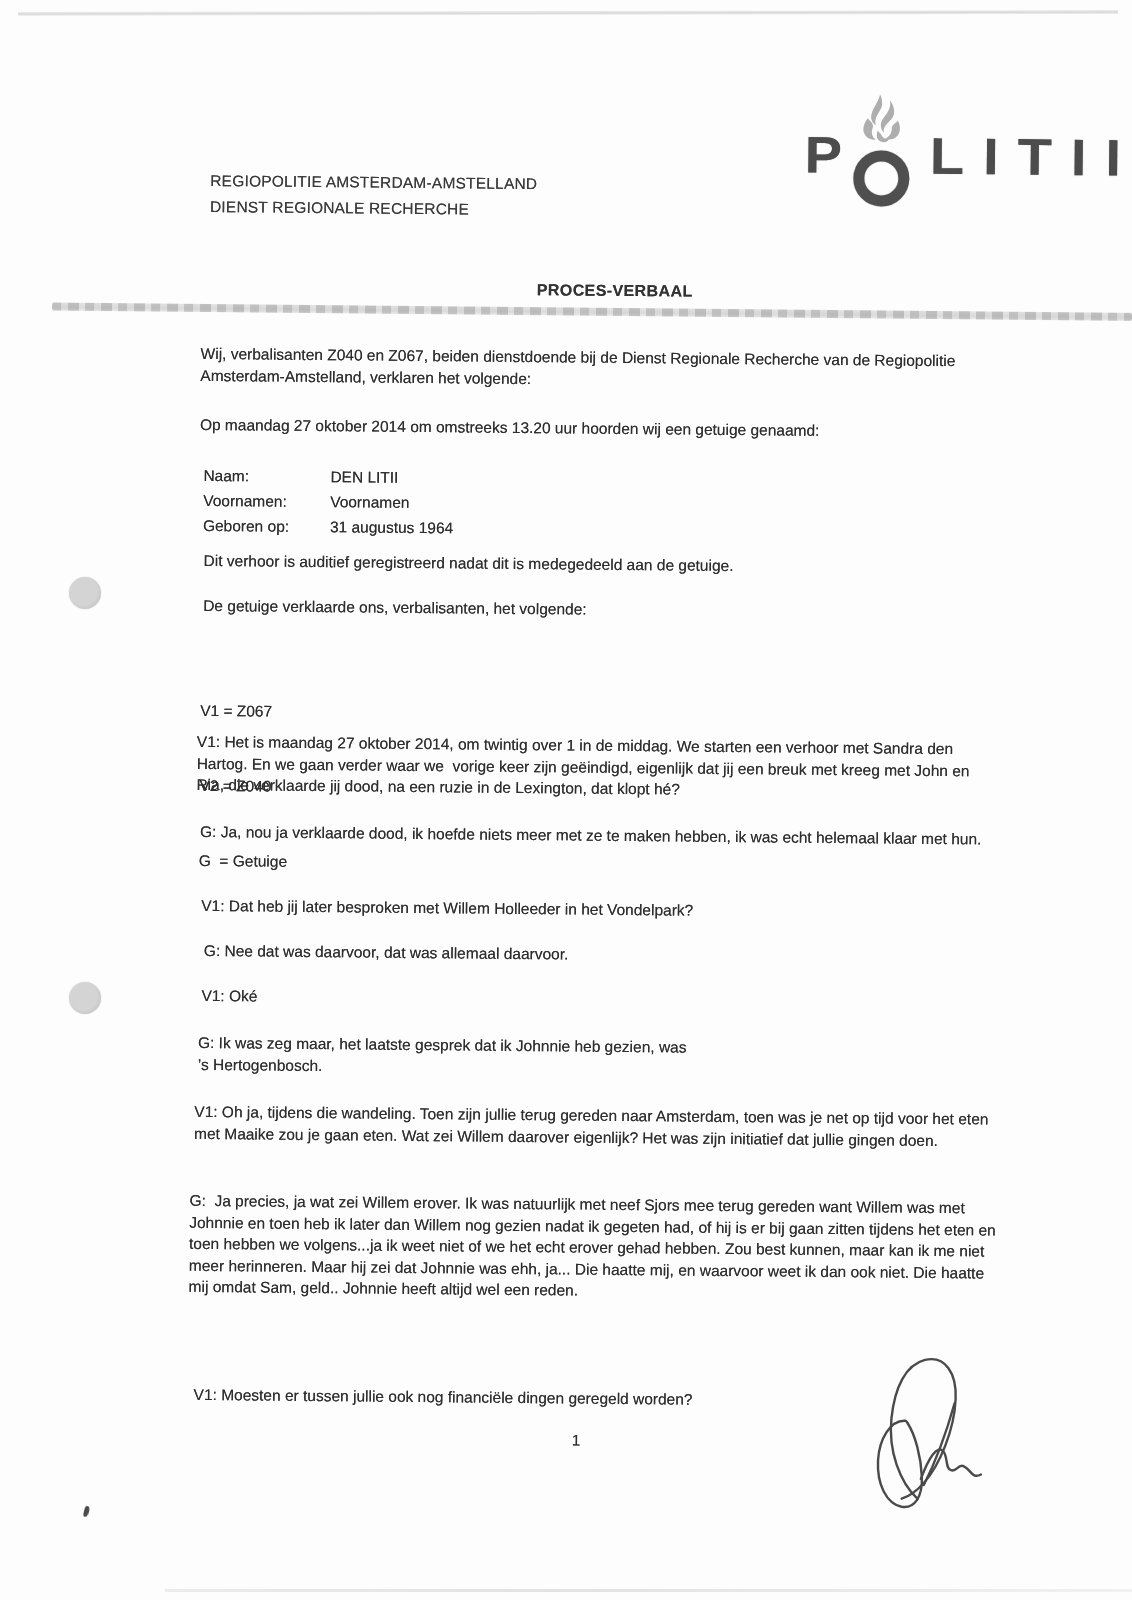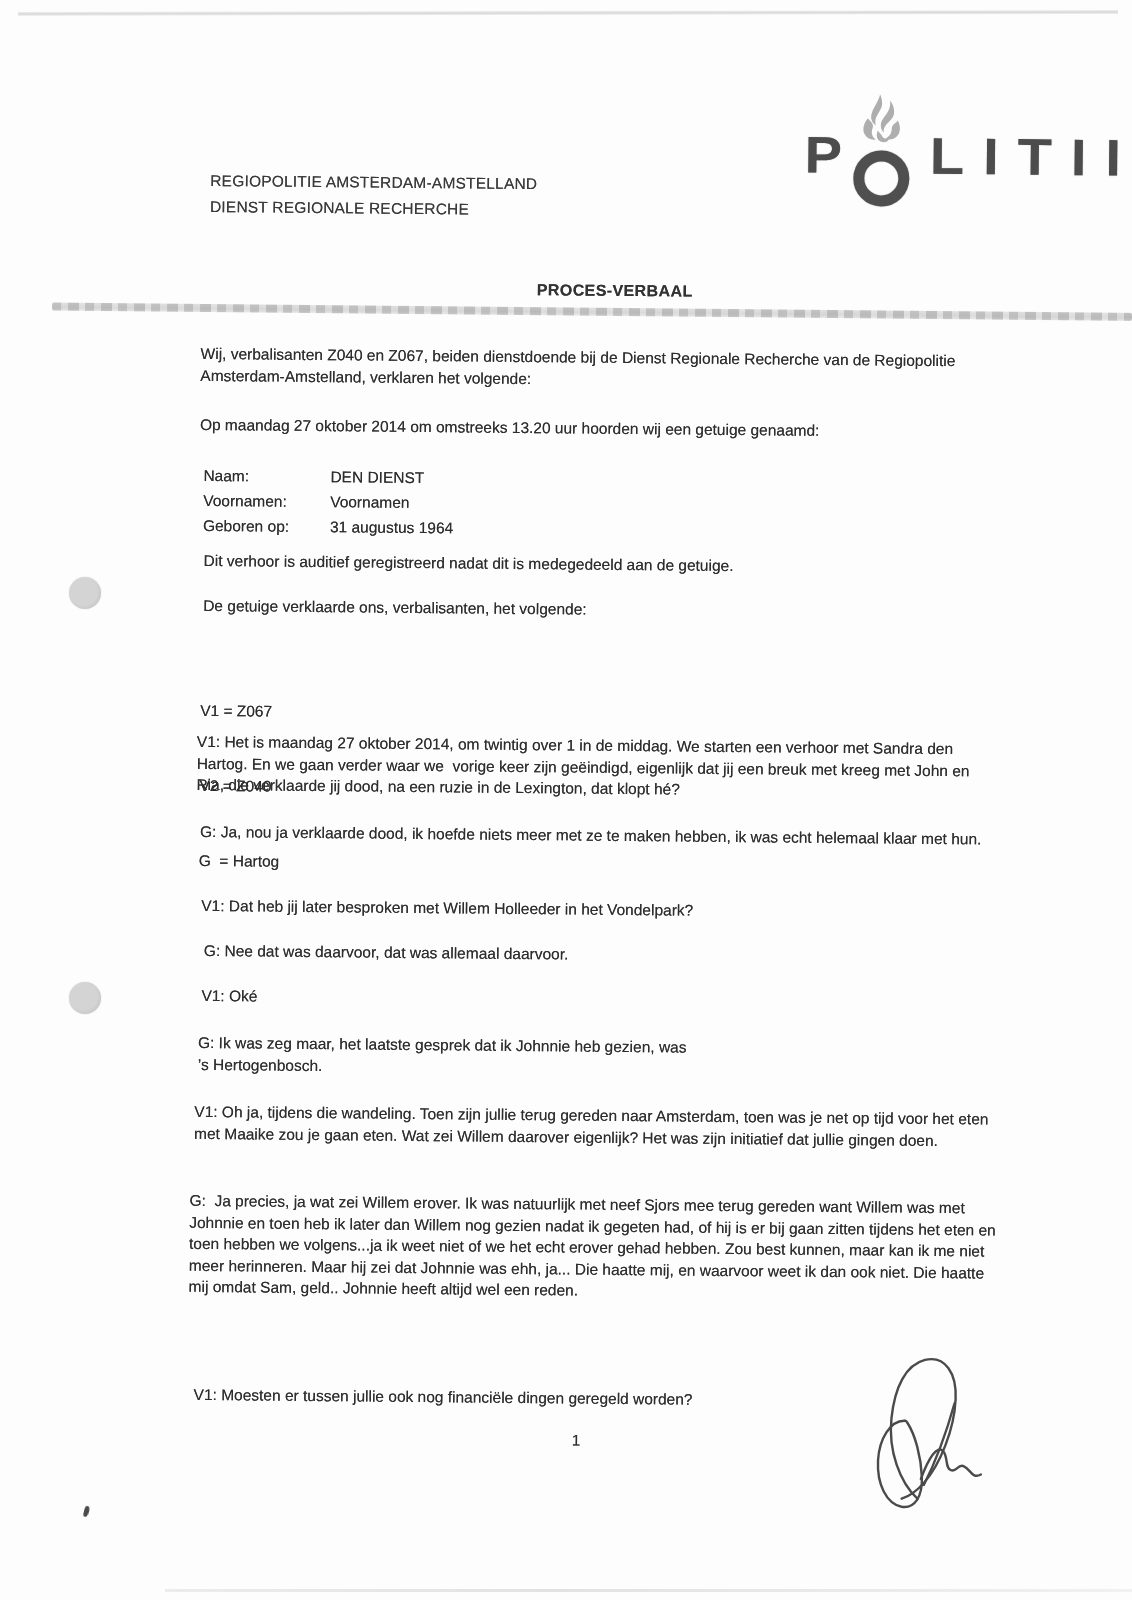--- a/index.html
+++ b/index.html
@@ -115,39 +115,39 @@
 
   <div class="title">PROCES-VERBAAL</div>
   <div class="band"></div>
 
   <p class="para" style="left:204px;top:341px;">Wij, verbalisanten Z040 en Z067, beiden dienstdoende bij de Dienst Regionale Recherche van de Regiopolitie Amsterdam-Amstelland, verklaren het volgende:</p>
   <p class="para" style="left:204px;top:412px;">Op maandag 27 oktober 2014 om omstreeks 13.20 uur hoorden wij een getuige genaamd:</p>
 
   <div class="fields">
     <div class="frow">
       <span class="flabel">Naam:</span>
-      <span class="fval">DEN DIENST</span>
+      <span class="fval">DEN LITII</span>
     </div>
     <div class="frow">
       <span class="flabel">Voornamen:</span>
       <span class="fval">Voornamen</span>
     </div>
     <div class="frow">
       <span class="flabel">Geboren op:</span>
       <span class="fval">31 augustus 1964</span>
     </div>
   </div>
 
   <p class="para" style="left:209px;top:548px;">Dit verhoor is auditief geregistreerd nadat dit is medegedeeld aan de getuige.</p>
   <p class="para" style="left:209px;top:593px;">De getuige verklaarde ons, verbalisanten, het volgende:</p>
 
   <div class="legend">
     <div>V1 = Z067</div>
     <div>V2 = Z040</div>
-    <div>G  = Hartog</div>
+    <div>G  = Getuige</div>
   </div>
 
   <p class="para" style="left:204px;top:729px;width:800px;">V1: Het is maandag 27 oktober 2014, om twintig over 1 in de middag. We starten een verhoor met Sandra den Hartog. En we gaan verder waar we  vorige keer zijn geëindigd, eigenlijk dat jij een breuk met kreeg met John en Ria, die verklaarde jij dood, na een ruzie in de Lexington, dat klopt hé?</p>
   <p class="para" style="left:208px;top:819px;">G: Ja, nou ja verklaarde dood, ik hoefde niets meer met ze te maken hebben, ik was echt helemaal klaar met hun.</p>
   <p class="para" style="left:210px;top:893px;">V1: Dat heb jij later besproken met Willem Holleeder in het Vondelpark?</p>
   <p class="para" style="left:213px;top:938px;">G: Nee dat was daarvoor, dat was allemaal daarvoor.</p>
   <p class="para" style="left:211px;top:983px;">V1: Oké</p>
   <p class="para" style="left:208px;top:1030px;">G: Ik was zeg maar, het laatste gesprek dat ik Johnnie heb gezien, was
 ’s Hertogenbosch.</p>
   <p class="para" style="left:205px;top:1099px;width:805px;">V1: Oh ja, tijdens die wandeling. Toen zijn jullie terug gereden naar Amsterdam, toen was je net op tijd voor het eten met Maaike zou je gaan eten. Wat zei Willem daarover eigenlijk? Het was zijn initiatief dat jullie gingen doen.</p>

